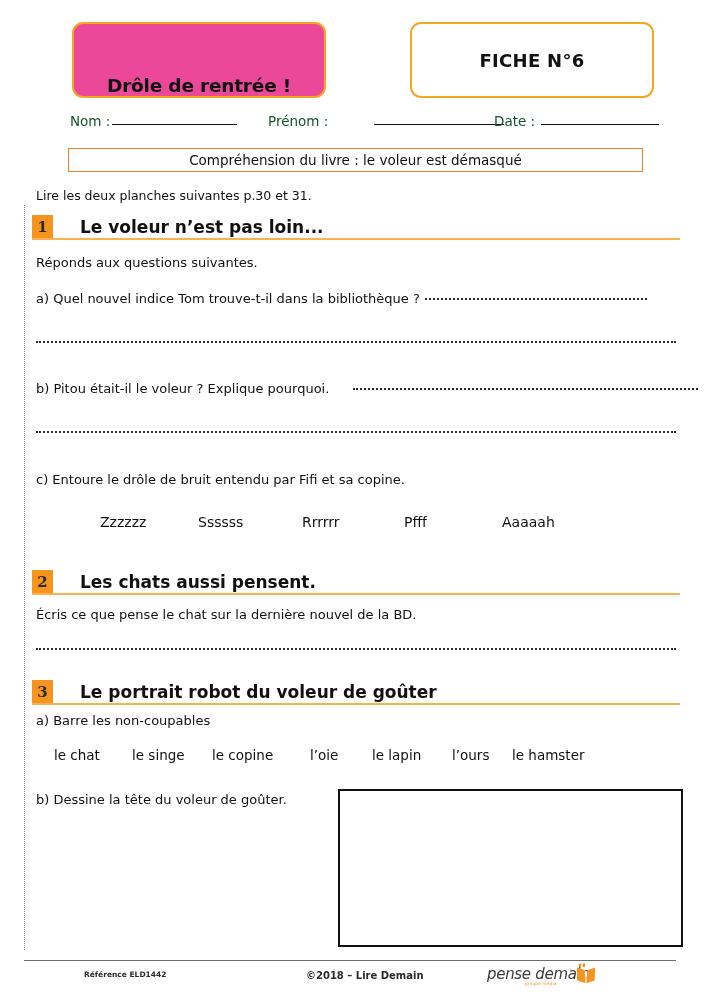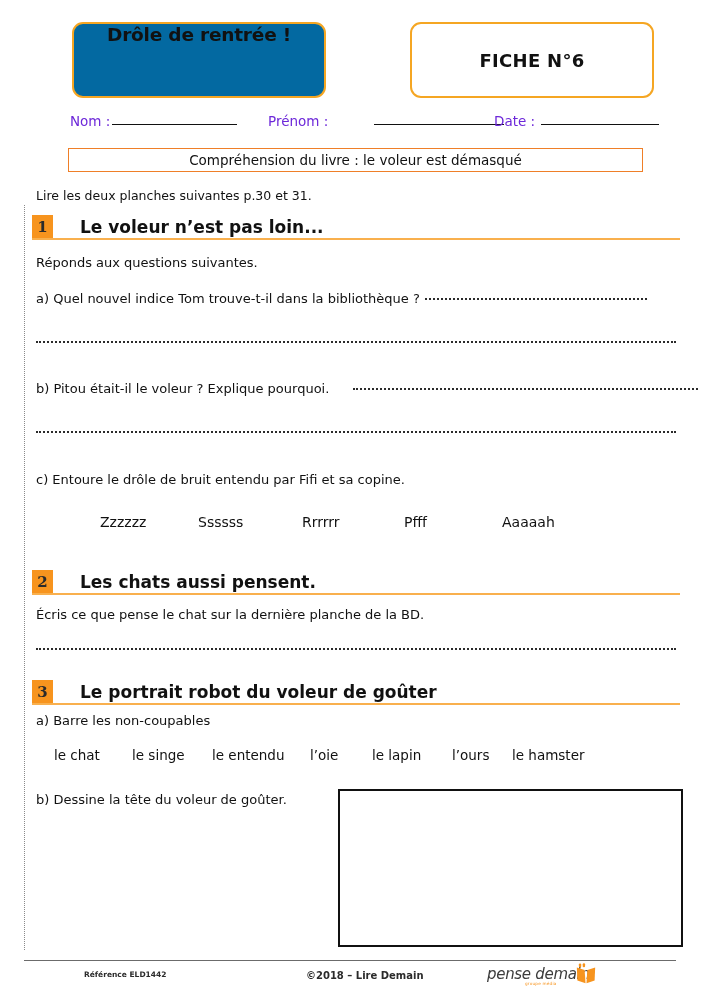--- a/index.html
+++ b/index.html
@@ -41,23 +41,23 @@
     height: 80px;
   }
   .title-box {
     position: absolute;
     left: 72px;
     top: 0;
     width: 254px;
     height: 76px;
     border: 2px solid #f5a623;
     border-radius: 11px;
-    background: #0369a1;
-    display: flex;
-    align-items: flex-start;
+    background: #ec4899;
+    display: flex;
+    align-items: flex-end;
     justify-content: center;
     box-sizing: border-box;
   }
   .title-box .txt {
     font-size: 18.5px;
     font-weight: bold;
     letter-spacing: -0.2px;
     color: #111;
   }
   .fiche-box {
@@ -82,21 +82,21 @@
   }
 
   
   .id-line {
     position: absolute;
     left: 70px;
     top: 113px;
     width: 600px;
     height: 20px;
     font-size: 13.5px;
-    color: #6d28d9;
+    color: #14532d;
   }
   .id-field {
     position: absolute;
     white-space: nowrap;
     display: flex;
     align-items: baseline;
   }
   .id-field .lbl { }
   .id-field .rule {
     display: inline-block;
@@ -381,36 +381,36 @@
     <span style="left:304px;">Pfff</span>
     <span style="left:402px;">Aaaaah</span>
   </div>
 
   <div class="ex-head" style="top:570px;">
     <div class="num">2</div>
     <div class="name">Les chats aussi pensent.</div>
     <div class="rule"></div>
   </div>
 
-  <div class="body-text" style="left:36px; top:607px;">Écris ce que pense le chat sur la dernière planche de la BD.</div>
+  <div class="body-text" style="left:36px; top:607px;">Écris ce que pense le chat sur la dernière nouvel de la BD.</div>
 
   <div class="dots" style="left:36px; top:648px; width:640px;"></div>
 
   <div class="ex-head" style="top:680px;">
     <div class="num">3</div>
     <div class="name">Le portrait robot du voleur de goûter</div>
     <div class="rule"></div>
   </div>
 
   <div class="body-text" style="left:36px; top:713px;text-align:center;">a) Barre les non-coupables</div>
 
   <div class="animals">
     <span style="left:0px;">le chat</span>
     <span style="left:78px;">le singe</span>
-    <span style="left:158px;">le entendu</span>
+    <span style="left:158px;">le copine</span>
     <span style="left:256px;">l’oie</span>
     <span style="left:318px;">le lapin</span>
     <span style="left:398px;">l’ours</span>
     <span style="left:458px;">le hamster</span>
   </div>
 
   <div class="body-text" style="left:36px; top:792px;">b) Dessine la tête du voleur de goûter.</div>
 
   <div class="draw-box"></div>
 

